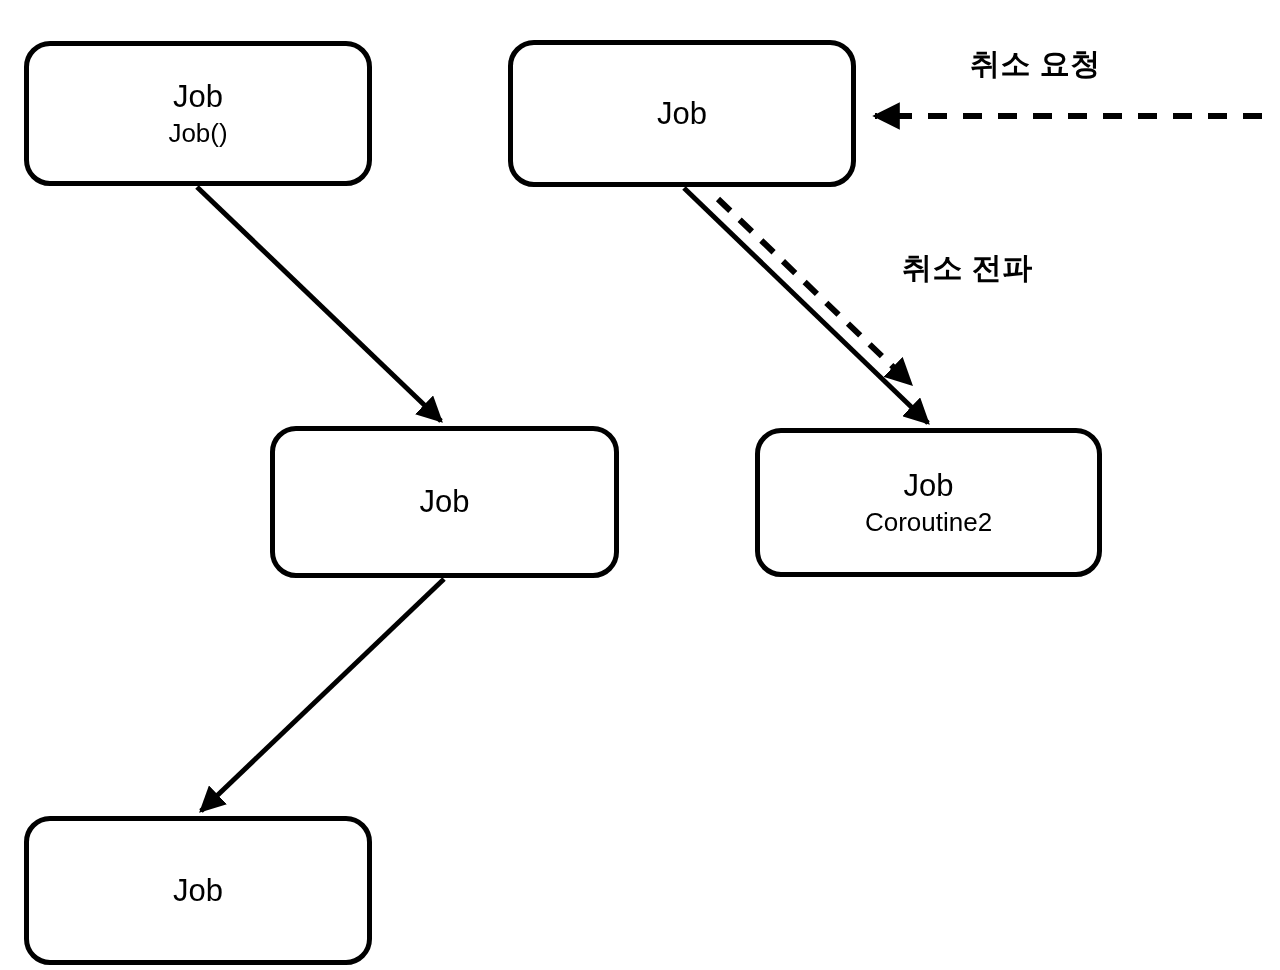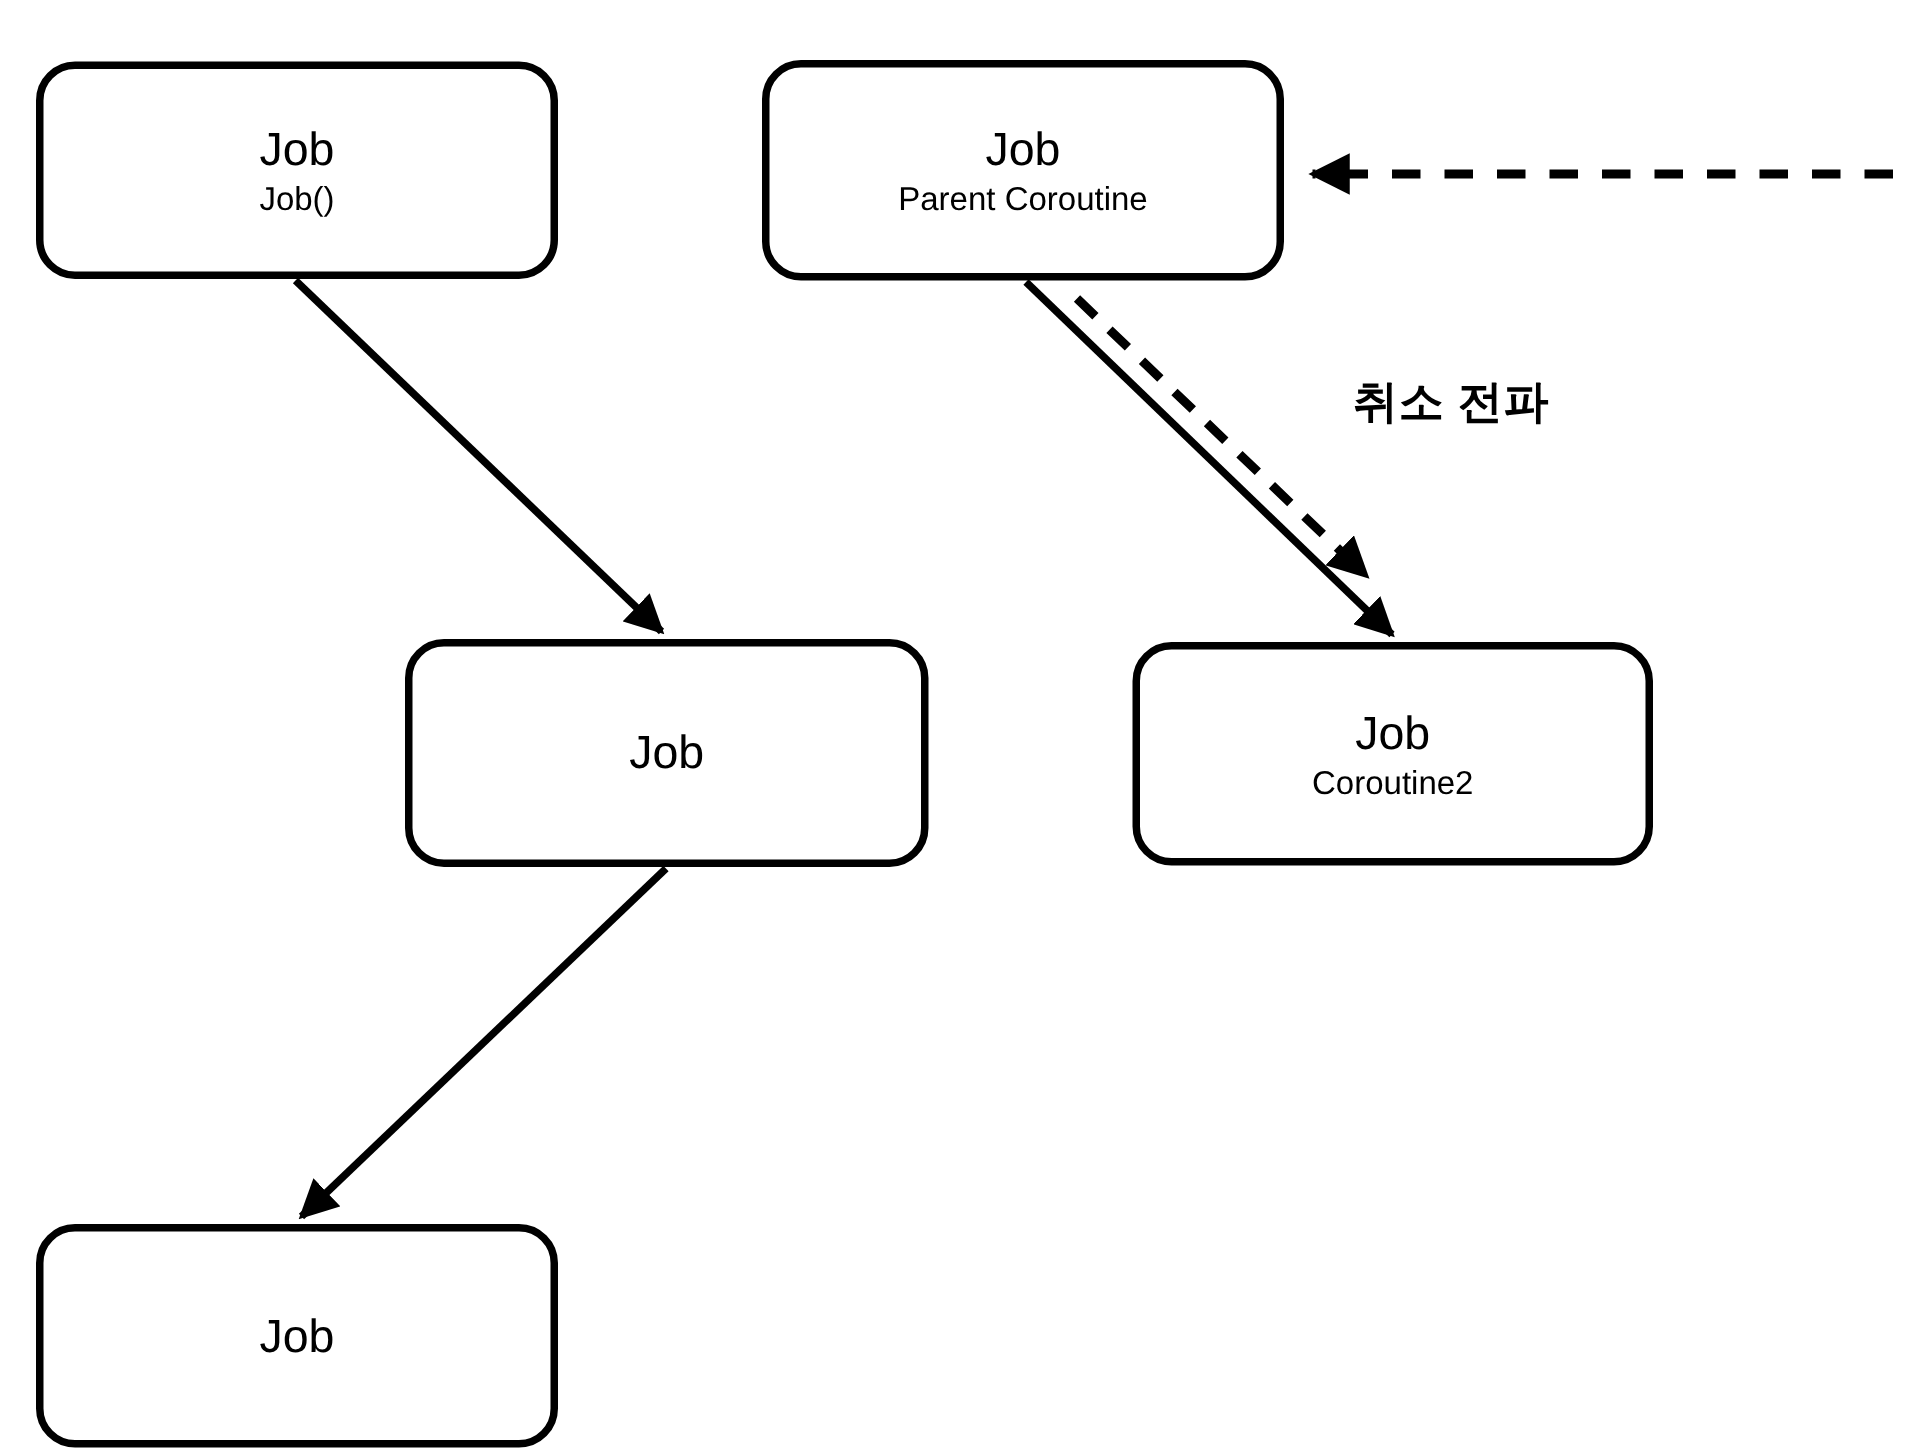--- a/index.html
+++ b/index.html
@@ -35,21 +35,21 @@
     align-items: center;
     justify-content: center;
     color: #000000;
   }
   .node .line1 {
     font-size: 31px;
     line-height: 1.28;
     white-space: nowrap;
   }
   .node .line2 {
-    font-size: 22px;
+    font-size: 26px;
     line-height: 1.28;
     white-space: nowrap;
   }
   .edge-label {
     position: absolute;
     color: #000000;
     font-size: 30px;
     font-weight: bold;
     white-space: nowrap;
     letter-spacing: 0.5px;
@@ -81,32 +81,32 @@
     <line x1="1262" y1="100" x2="875" y2="100" stroke="#000000" stroke-width="6" stroke-dasharray="19 16" marker-end="url(#arrowDashed)"></line>
   </svg>
 
   <div class="node" style="left:24px; top:25px; width:348px; height:145px;">
     <div class="line1">Job</div>
     <div class="line2">Job()</div>
   </div>
 
   <div class="node" style="left:508px; top:24px; width:348px; height:147px;">
     <div class="line1">Job</div>
-    <div class="line2">Parent Coroutine</div>
   </div>
 
   <div class="node" style="left:270px; top:410px; width:349px; height:152px;">
     <div class="line1">Job</div>
   </div>
 
   <div class="node" style="left:755px; top:412px; width:347px; height:149px;">
     <div class="line1">Job</div>
     <div class="line2">Coroutine2</div>
   </div>
 
   <div class="node" style="left:24px; top:800px; width:348px; height:149px;">
     <div class="line1">Job</div>
   </div>
 
+  <div class="edge-label" style="left:970px; top:28px;">취소 요청</div>
 
   <div class="edge-label" style="left:902px; top:232px;">취소 전파</div>
 
 </div>
 
 </body></html>

